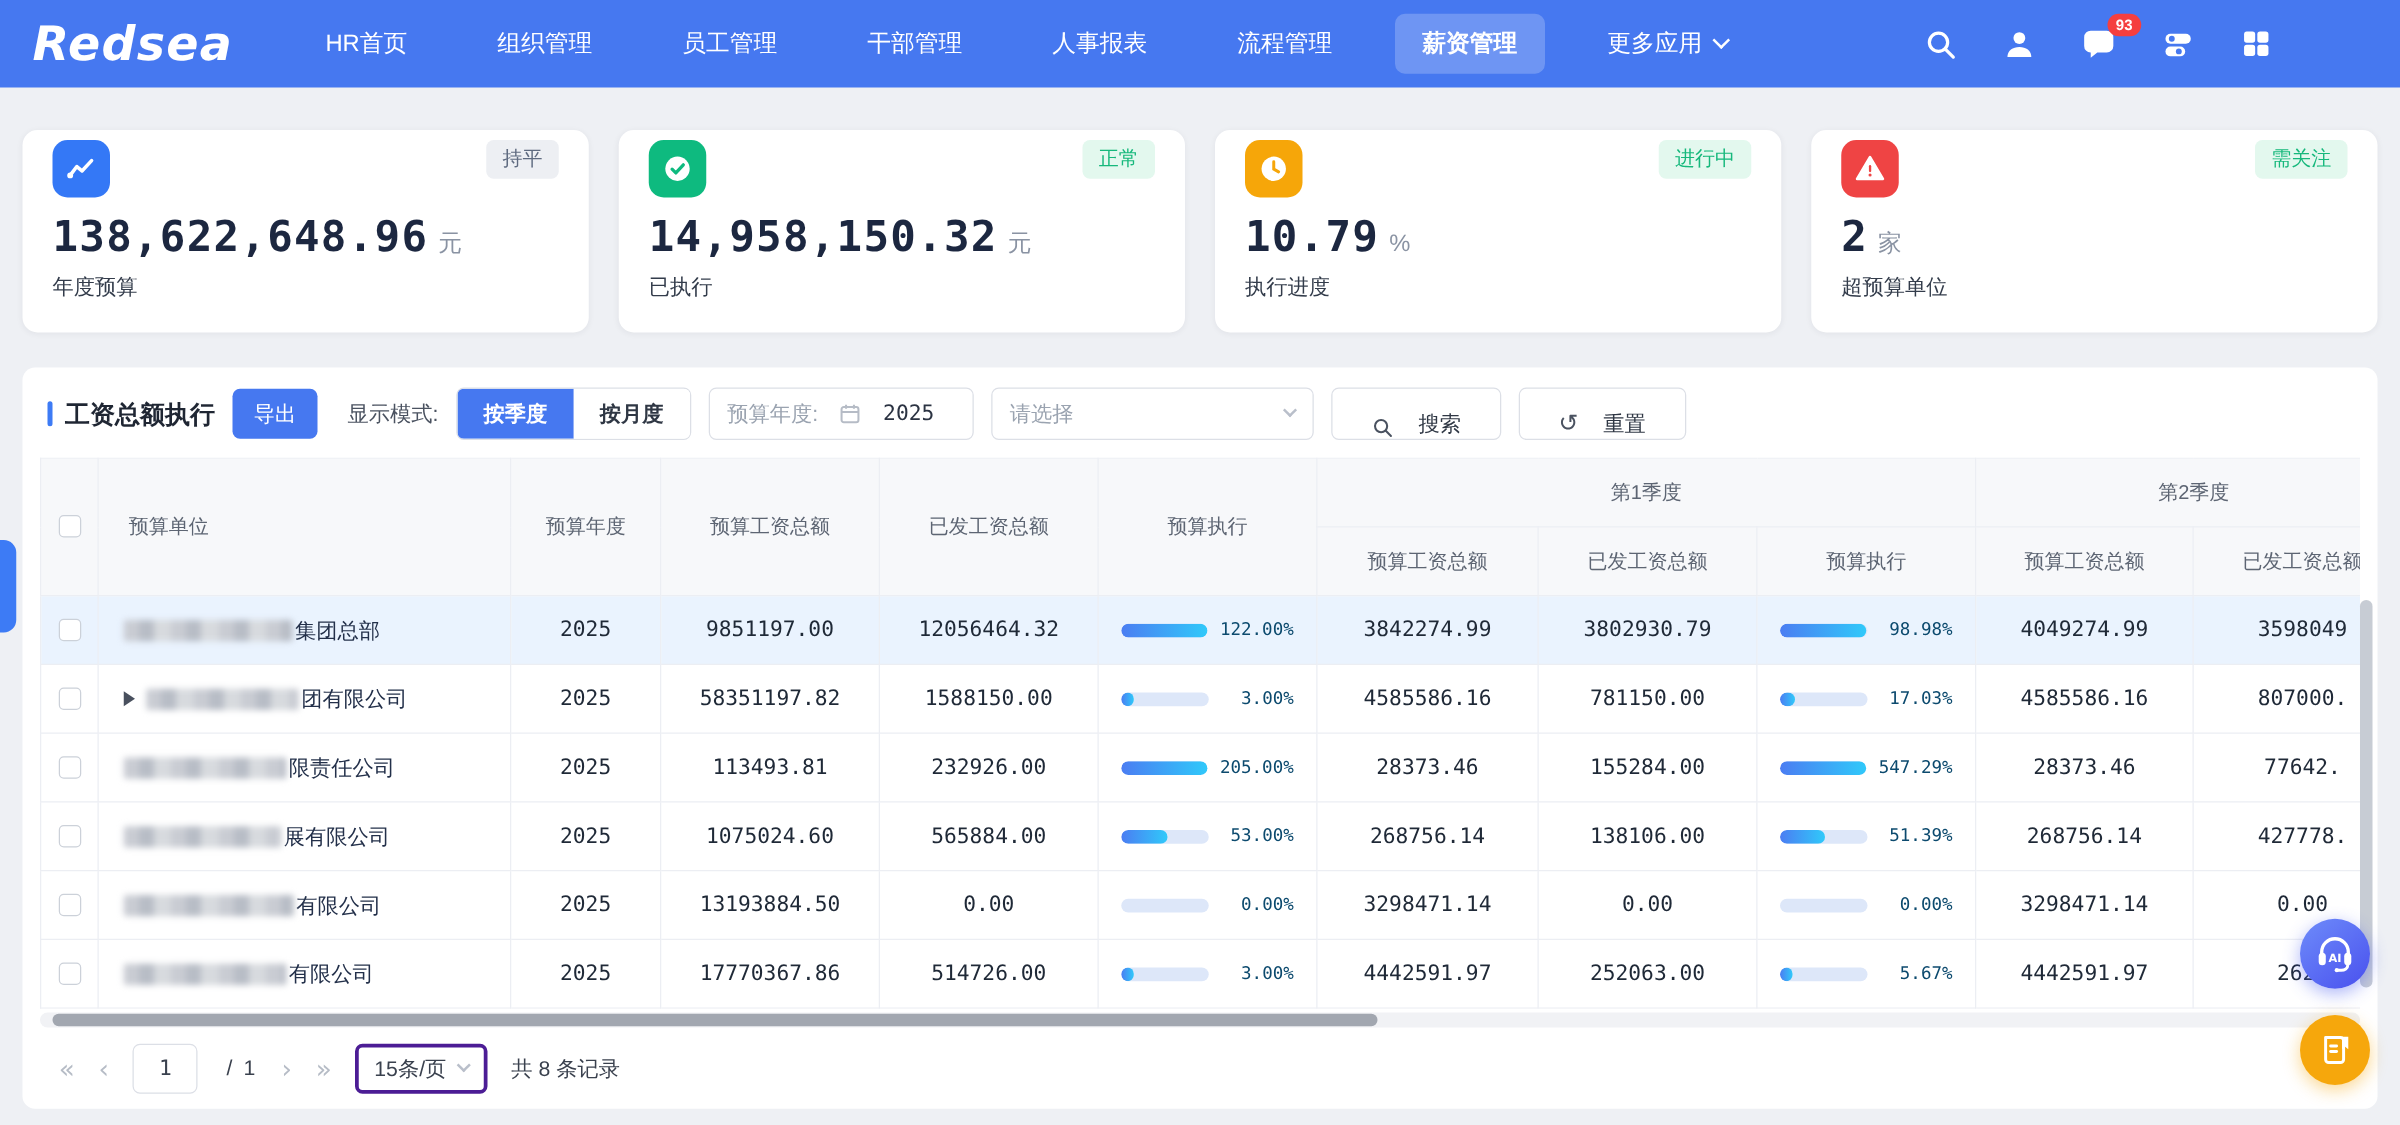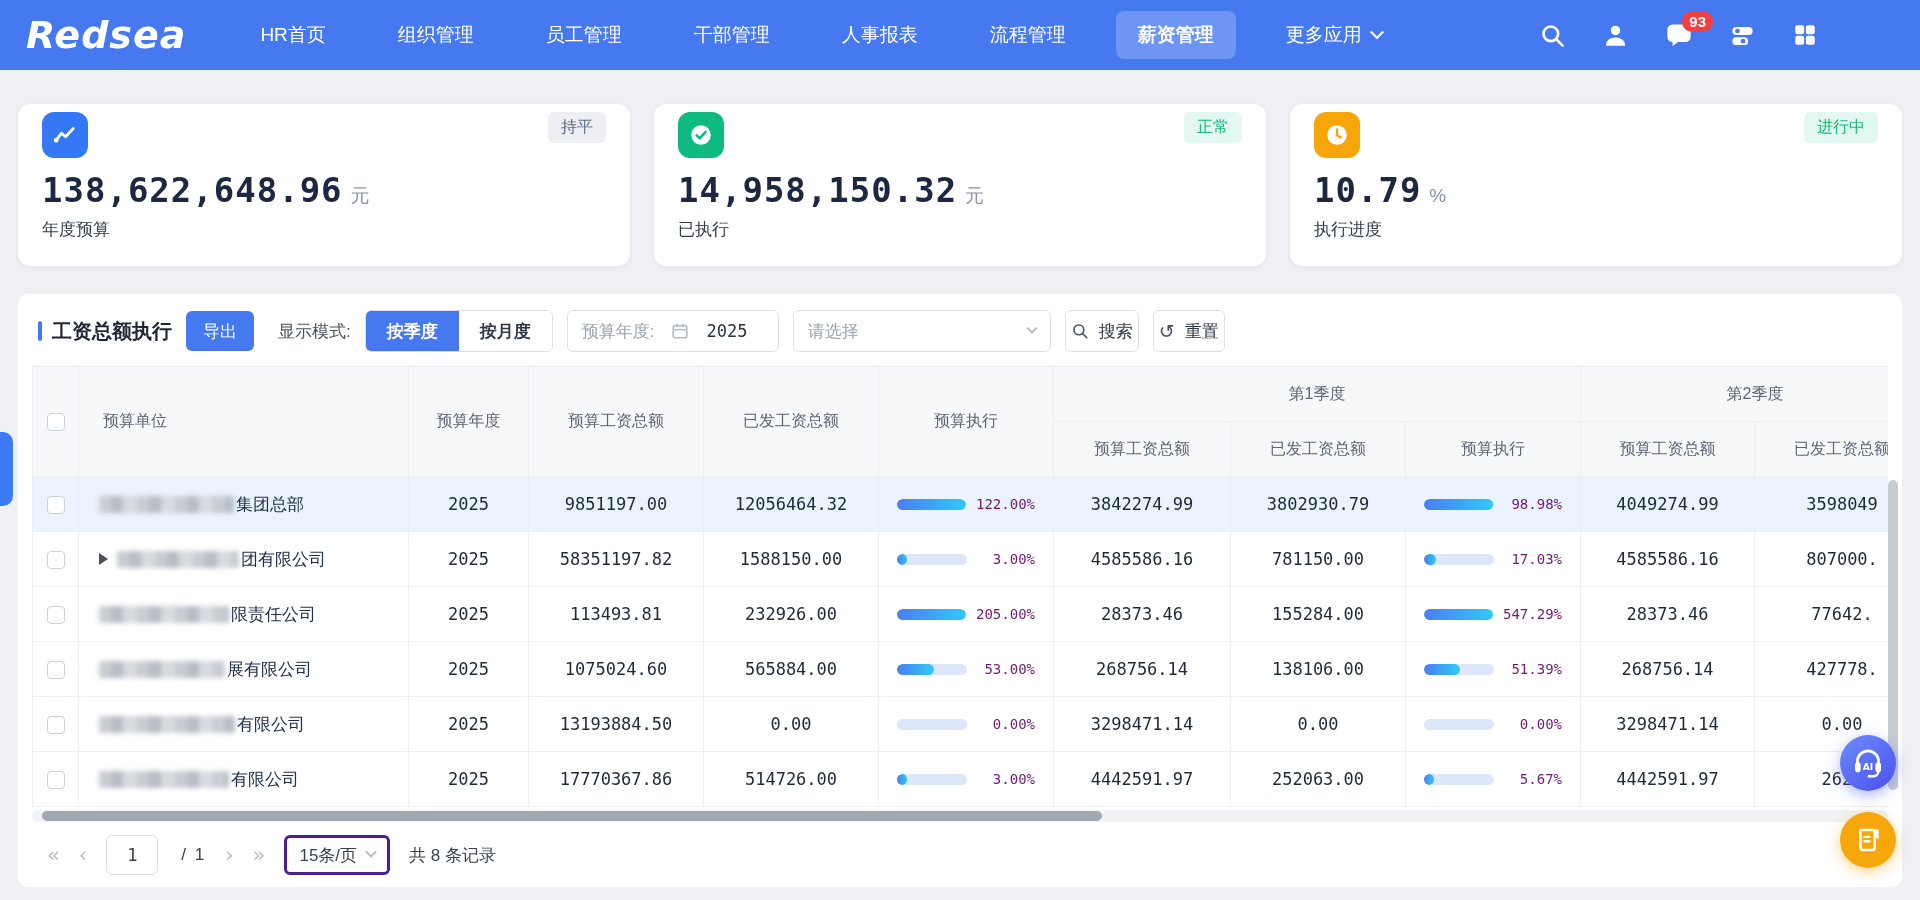--- a/index.html
+++ b/index.html
@@ -7,21 +7,21 @@
   body { background:#eef0f4; font-family:"Liberation Sans","DejaVu Sans",sans-serif; position:relative; }
 
   
   .nav { height:70px; background:#4678f0; display:flex; align-items:center; padding:0 26px; }
   .logo { color:#fff; font-size:38px; font-weight:800; font-style:italic; letter-spacing:1px; font-family:"DejaVu Sans",sans-serif; }
   .nav-items { display:flex; margin-left:52px; gap:28px; align-items:flex-end; }
   .nav-item { color:#fff; font-size:19px; padding:11px 22px; border-radius:8px; cursor:pointer; white-space:nowrap; display:flex; align-items:center; gap:10px; }
   .nav-item.active { background:rgba(255,255,255,.22); font-weight:bold; }
   .nav-right { margin-left:auto; display:flex; align-items:center; gap:36px; }
   .icon-btn { position:relative; display:flex; align-items:center; cursor:pointer; }
-  .count-badge { position:absolute; top:-10px; right:-20px; background:#f53f3f; color:#fff; font-size:15px; font-weight:bold; padding:2px 7px; border-radius:10px; }
+  .count-badge { position:absolute; top:-10px; right:-20px; background:#f53f3f; color:#fff; font-size:12px; font-weight:bold; padding:2px 7px; border-radius:10px; }
   .avatar-wrap { width:40px; height:40px; border-radius:6px; overflow:hidden; }
   .avatar-px { position:relative; width:44px; height:44px; margin:-2px; filter:blur(2px);
     background:
       radial-gradient(ellipse 14px 10px at 50% 22%, #2e3a4e 0 60%, transparent 61%),
       radial-gradient(ellipse 11px 14px at 50% 42%, #c9a391 0 60%, transparent 61%),
       linear-gradient(180deg,#5a6f8c 0%,#4e6686 40%,#3c5273 100%); }
   .chev { display:inline-block; border:solid #fff; border-width:0 2.5px 2.5px 0; padding:4px; transform:rotate(45deg) translate(-2px,-2px); }
   .chev.gray { border-color:#b9bfca; border-width:0 2px 2px 0; padding:3px; }
 
   
@@ -46,40 +46,40 @@
   .btn-primary { background:#4678f0; color:#fff; font-size:17px; padding:0 17px; height:40px; border-radius:6px; display:flex; align-items:center; cursor:pointer; border:none; }
   .mode-label { font-size:17px; color:#4a5260; margin-left:10px; }
   .toggle { display:flex; border:1px solid #dcdfe6; border-radius:6px; overflow:hidden; height:42px; }
   .toggle .opt { padding:0 21px; display:flex; align-items:center; font-size:17px; color:#2f3744; background:#fff; cursor:pointer; font-weight:bold; }
   .toggle .opt.active { background:#4678f0; color:#fff; }
   .inputbox { height:42px; border:1px solid #dcdfe6; border-radius:6px; display:flex; align-items:center; padding:0 14px; gap:17px; background:#fff; }
   .year-input { width:212px; }
   .ph { color:#9aa3b0; font-size:17px; }
   .year-val { color:#2b3342; font-size:17px; font-family:"DejaVu Sans Mono",monospace; }
   .selectbox { width:258px; justify-content:space-between; cursor:pointer; }
-  .btn { height:42px; border:1px solid #dcdfe6; border-radius:6px; background:#fff; display:flex; align-items:center; gap:10px; padding:0 5px; font-size:17px; color:#2f3744; cursor:pointer; }
+  .btn { height:42px; border:1px solid #dcdfe6; border-radius:6px; background:#fff; display:flex; align-items:flex-end; gap:20px; padding:0 31px; font-size:17px; color:#2f3744; cursor:pointer; }
   .reset-glyph { font-size:19px; color:#4a5260; }
 
   
   .table-wrap { margin-top:12px; overflow:hidden; width:1856px; }
   table { border-collapse:collapse; table-layout:fixed; width:1897px; }
   th, td { border:1px solid #eceef3; height:55px; }
   th { background:#f7f8fa; color:#5d6573; font-weight:normal; font-size:16px; text-align:center; }
   th.c-unit { text-align:left; padding-left:24px; }
   td { font-size:17px; color:#1f2937; text-align:center; font-family:"DejaVu Sans Mono",monospace; }
   td.c-unit { text-align:left; padding-left:20px; font-family:"Liberation Sans",sans-serif; color:#23304a; }
   tr.hl td { background:#eaf3fe; }
   .checkbox { display:inline-block; width:18px; height:18px; border:1.5px solid #ccd1d9; border-radius:4px; background:#fff; vertical-align:middle; cursor:pointer; }
   .expand { width:0; height:0; border-left:9px solid #49505e; border-top:6px solid transparent; border-bottom:6px solid transparent; display:inline-block; margin-right:9px; cursor:pointer; }
   .redacted { display:inline-block; height:17px; border-radius:2px; vertical-align:-3px; margin-right:2px; filter:blur(2.5px);
     background:repeating-linear-gradient(90deg,#c9ccd3 0 12px,#b8bdc6 12px 24px,#d7dade 24px 38px); }
   .pctwrap { display:flex; align-items:center; gap:10px; padding:0 18px; }
   .bar { flex:1; height:11px; background:#dde7f9; border-radius:6px; overflow:hidden; }
   .fill { display:block; height:100%; border-radius:6px; background:linear-gradient(90deg,#4b7df2,#30c9fa); }
-  .pctnum { font-family:"DejaVu Sans Mono",monospace; font-size:14px; color:#701a75; min-width:58px; text-align:right; }
+  .pctnum { font-family:"DejaVu Sans Mono",monospace; font-size:14px; color:#0c4a6e; min-width:58px; text-align:right; }
 
   
   .hscroll { height:12px; margin-top:3px; background:#f1f2f5; border-radius:6px; position:relative; }
   .hthumb { position:absolute; left:10px; top:1px; height:10px; width:1060px; background:#a2a7b0; border-radius:5px; cursor:pointer; }
   .vthumb { position:absolute; right:4px; top:186px; width:10px; height:310px; background:#c7ccd4; border-radius:5px; cursor:pointer; }
 
   
   .pagination { display:flex; align-items:center; gap:19px; margin-top:13px; padding-left:15px; font-size:17px; color:#3a414e; }
   .pg-arrow { color:#b6bcc6; font-size:21px; cursor:pointer; font-family:"DejaVu Sans",sans-serif; }
   .pg-box { width:52px; height:40px; border:1px solid #dcdfe6; border-radius:6px; display:flex; align-items:center; justify-content:center; font-family:"DejaVu Sans Mono",monospace; }
@@ -204,20 +204,37 @@
             <path d="M12 6.8v5.4l3.6 2.1" stroke="#f6a609" stroke-width="2.2" fill="none" stroke-linecap="round"></path>
           </svg>
       </span>
       <span class="badge green">进行中</span>
     </div>
     <div class="card-value">
         <span>10.79</span>
         <span class="card-unit">%</span>
       </div>
     <div class="card-label">执行进度</div>
+  </div>
+  <div class="card">
+    <div class="card-top">
+      <span class="card-icon ci-red">
+        <svg width="26" height="26" viewBox="0 0 24 24">
+            <path d="M12 3.5L21.5 19.5H2.5z" fill="#fff" stroke="#fff" stroke-width="2" stroke-linejoin="round"></path>
+            <rect x="11.2" y="9.3" width="1.7" height="5.2" rx="0.85" fill="#ef4444"></rect>
+            <circle cx="12.05" cy="16.6" r="1.15" fill="#ef4444"></circle>
+          </svg>
+      </span>
+      <span class="badge green">需关注</span>
+    </div>
+    <div class="card-value">
+        <span>2</span>
+        <span class="card-unit">家</span>
+      </div>
+    <div class="card-label">超预算单位</div>
   </div>
 </div>
 
 <div class="panel">
 
   <div class="toolbar">
     <div class="tbar-title">
       <span class="accent"></span>
       <span>工资总额执行</span>
     </div>

